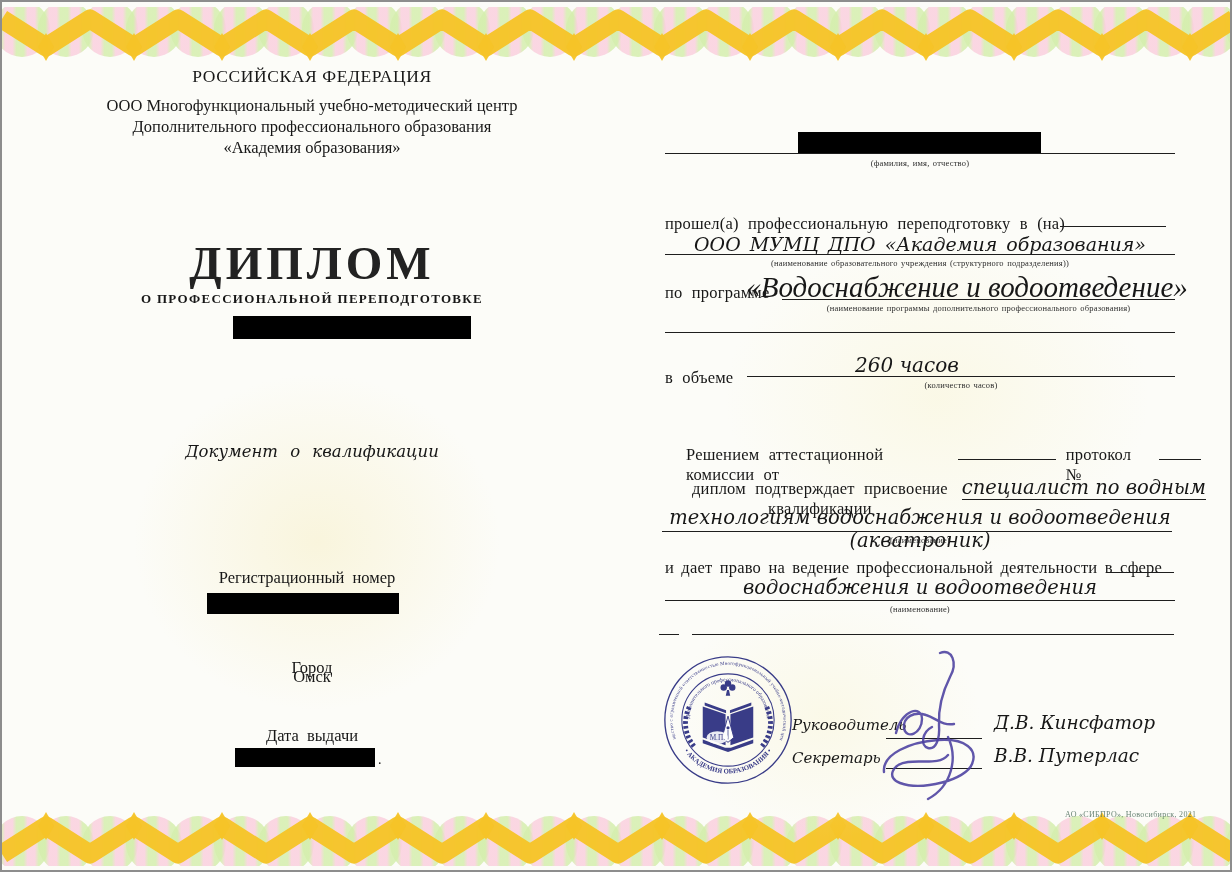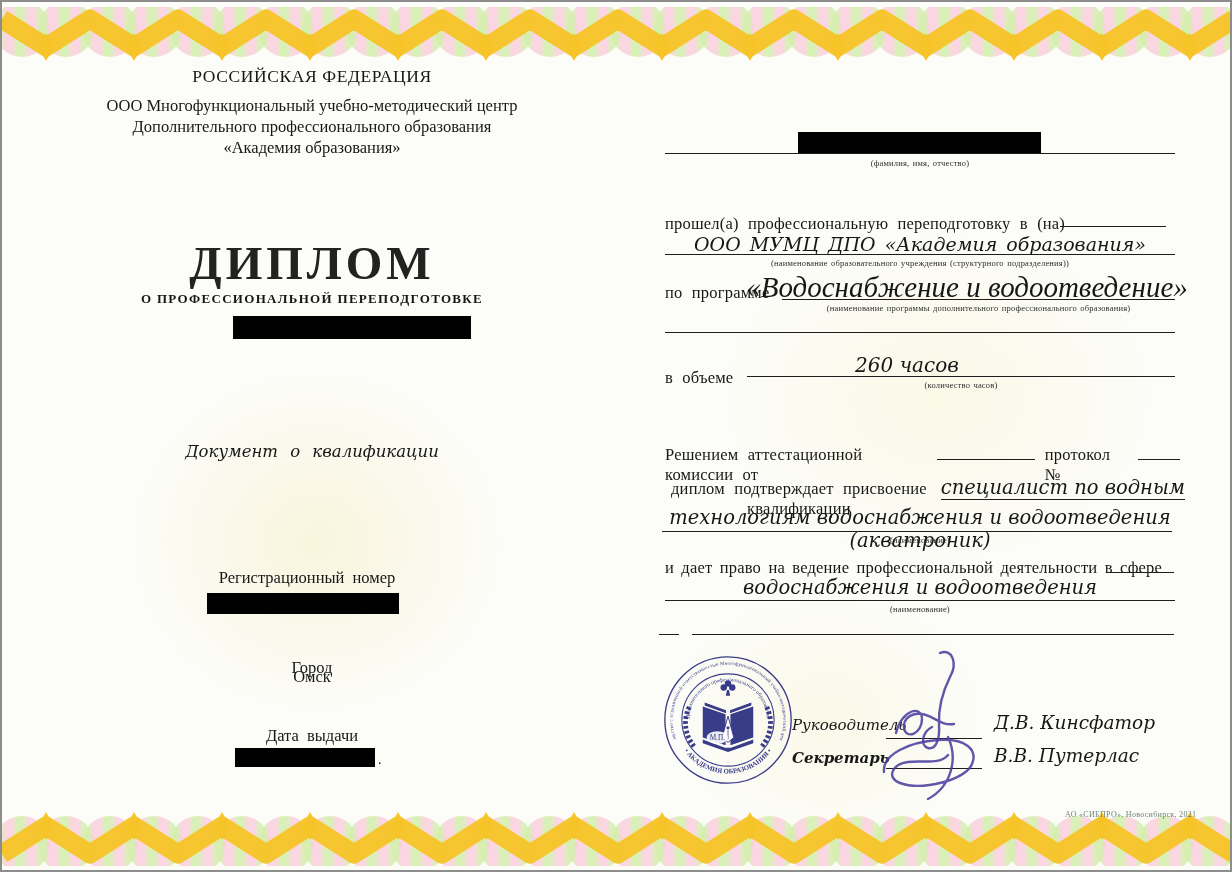--- a/index.html
+++ b/index.html
@@ -19,21 +19,21 @@
   .subtitle{font-size:13px;font-weight:bold;letter-spacing:1.3px;}
   .doctype{font-size:16.5px;word-spacing:7px;}
   .leftlabel{font-size:16.5px;word-spacing:4px;}
   .instval{font-size:19px;word-spacing:3px;}
   .progval{font-size:29px;font-family:Liberation Serif, serif;}
   .volval{font-size:20px;}
   .qualval{font-size:19.5px;}
   .namesig{font-size:18.5px;}
   .siglabel{font-size:15px;}
   .inlineline{display:inline-block;height:1em;border-bottom:1.5px solid #1e1e1e;}
-  .rowflex{display:flex;align-items:baseline;}
+  .rowflex{display:flex;align-items:baseline;margin-left:21px;}
   .wm{position:absolute;pointer-events:none;}
   .border-svg{position:absolute;left:0;width:1232px;height:56px;}
   .border-top{top:5px;}
   .border-bottom{top:808px;transform:scaleY(-1);}
   .seal-svg{position:absolute;opacity:.93;}
   .sig-svg{position:absolute;}
   .imprint{font-size:8px;color:#51705f;letter-spacing:.3px;opacity:.85;z-index:5;}
   .datedot{font-size:14px;}
 </style>
 </head>
@@ -273,21 +273,21 @@
       <path d="M105,97 A 37,37 0 0 0 109,55" stroke="#2b2e80" stroke-width="5" stroke-dasharray="2.8 2.2" fill="none"></path>
     </g>
     <ellipse cx="59" cy="88" rx="11" ry="6.5" fill="#ffffff" opacity=".9"></ellipse>
     <text x="59" y="91" font-size="7.5" text-anchor="middle" fill="#2b2e80">М.П.</text>
   </svg>
 
   <div class="abs script siglabel" style="left:790px;top:714px;">Руководитель</div>
   <div class="hline" style="left:884px;top:736px;width:96px;"></div>
   <div class="abs script namesig" style="left:992px;top:710px;">Д.В. Кинсфатор</div>
 
-  <div class="abs script siglabel" style="left:790px;top:747px;font-weight:bold;">Секретарь</div>
+  <div class="abs script siglabel" style="left:790px;top:747px;">Секретарь</div>
   <div class="hline" style="left:884px;top:766px;width:96px;"></div>
   <div class="abs script namesig" style="left:992px;top:743px;">В.В. Путерлас</div>
 
   <svg class="sig-svg" style="left:876px;top:645px;width:120px;height:110px;" viewBox="0 0 120 110">
     <path d="M 62,6 C 74,1 80,16 72,30 C 66,42 60,58 61,78 C 62,92 58,103 50,101 C 42,99 44,85 54,80
              M 18,86 C 24,62 44,58 44,72 C 44,87 28,93 26,81 C 25,70 36,64 48,68 C 58,71 64,79 76,77" fill="none" stroke="#4a3f9f" stroke-width="2.4" stroke-linecap="round" opacity=".88"></path>
   </svg>
   <svg class="sig-svg" style="left:868px;top:722px;width:120px;height:80px;" viewBox="0 0 120 80">
     <path d="M 14,48 C 12,30 40,18 68,16 C 96,14 108,26 102,40 C 96,56 52,67 30,59 C 16,54 22,40 38,38
              C 52,36 70,41 78,31 M 78,13 C 88,34 82,62 58,75" fill="none" stroke="#4a3f9f" stroke-width="2.4" stroke-linecap="round" opacity=".88"></path>

